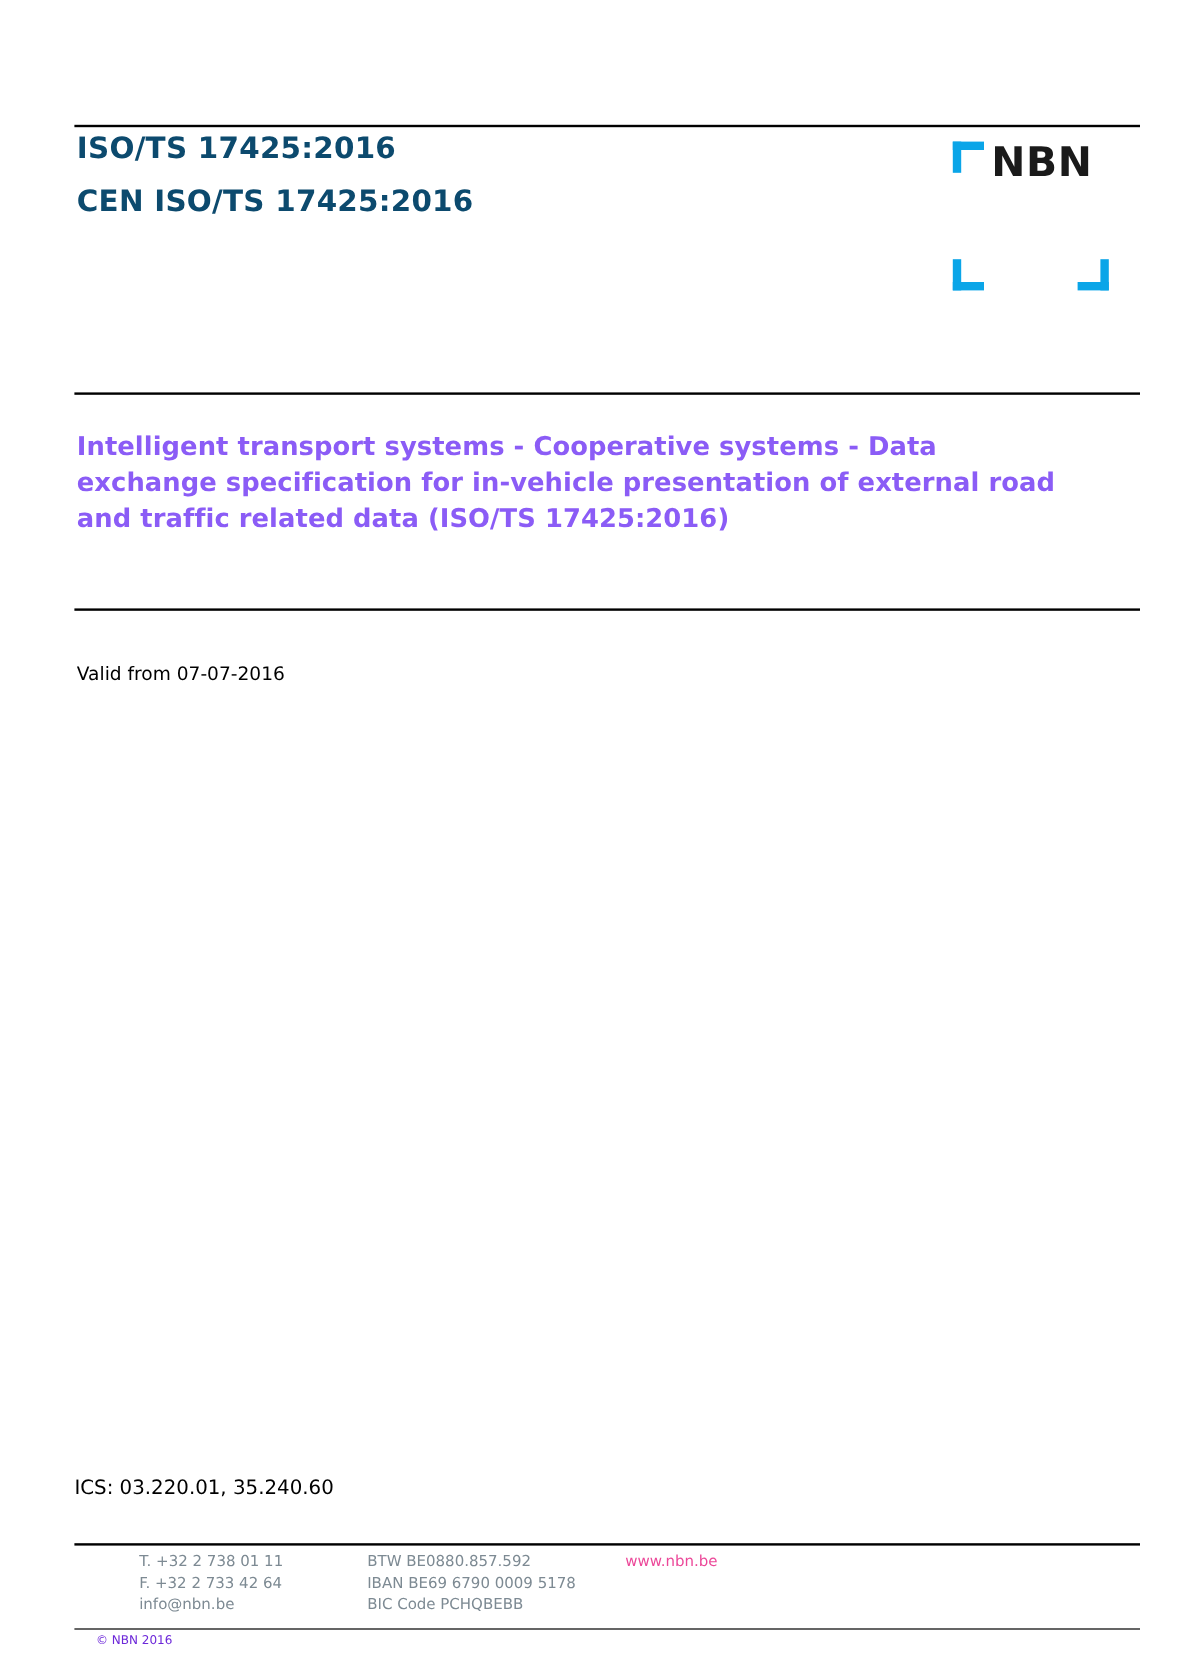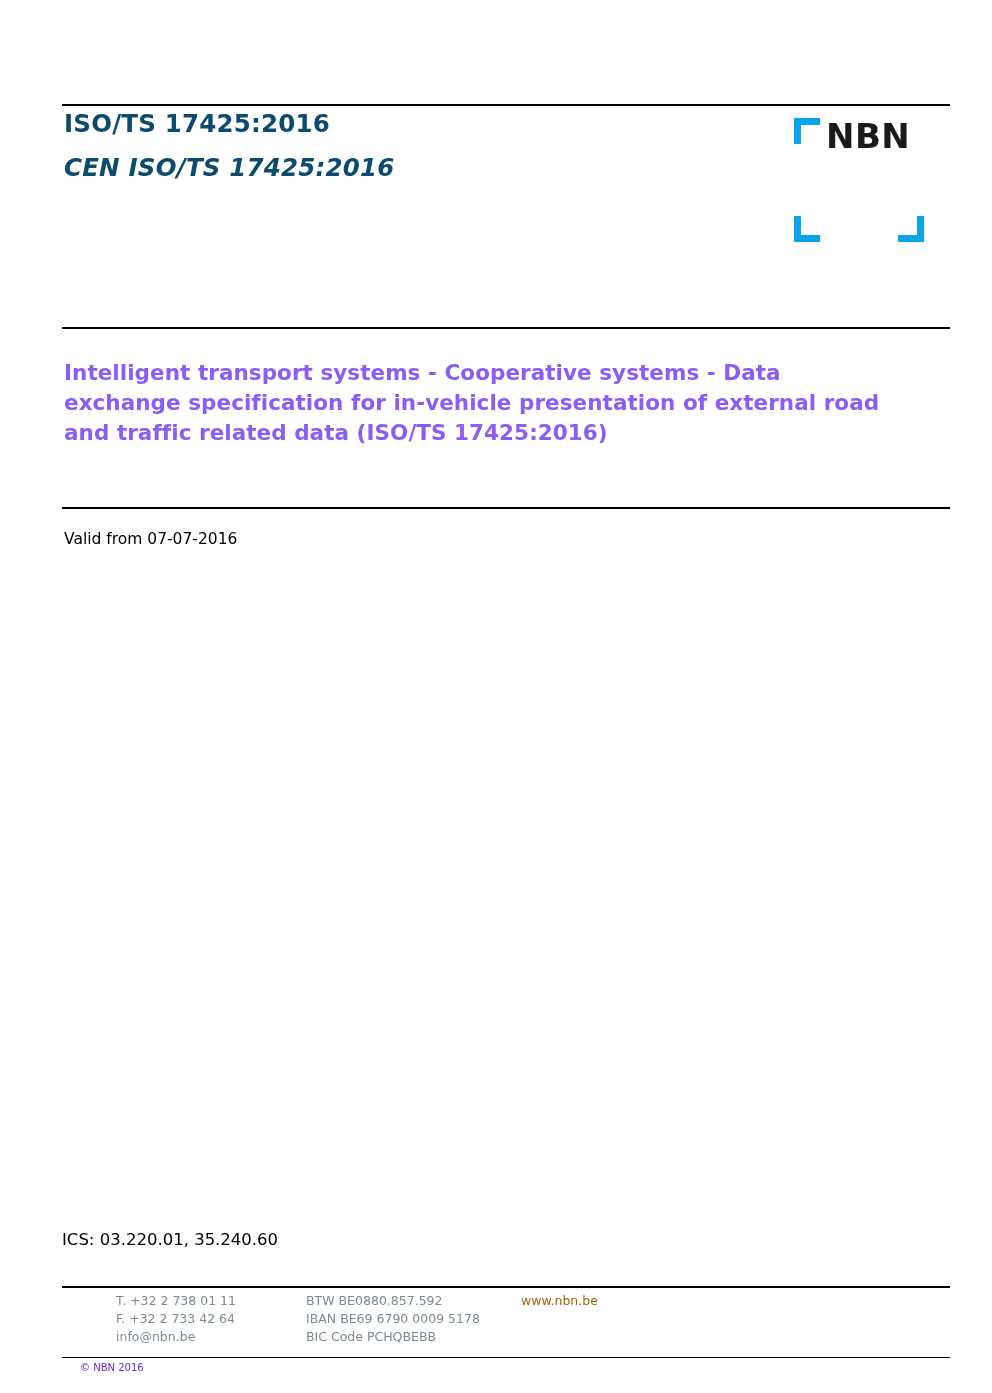--- a/index.html
+++ b/index.html
@@ -47,21 +47,20 @@
   }
   .std-code {
     font-size: 24.5px;
     font-weight: bold;
     letter-spacing: 0.2px;
     line-height: 1.0;
     color: #0c4a6e;
   }
   .std-code.second {
     margin-top: 19px;
-    font-style: italic;
   }
 
   
   .logo {
     position: absolute;
     left: 788px;
     top: 112px;
     width: 148px;
     height: 140px;
   }
@@ -106,21 +105,21 @@
     font-weight: bold;
     line-height: 1.39;
     letter-spacing: 0.05px;
     color: #8b5cf6;
   }
 
   
   .valid-from {
     position: absolute;
     left: 64px;
-    top: 530px;
+    top: 553px;
     font-size: 15.5px;
     color: #000;
     text-align: right;
   }
 
   
   .ics {
     position: absolute;
     left: 62px;
     top: 1230px;
@@ -141,21 +140,21 @@
   .footer .cols {
     display: flex;
     flex-direction: row;
     align-items: flex-start;
   }
   .footer .col-addr { width: 210px; }
   .footer .col-tel  { width: 190px; }
   .footer .col-bank { width: 215px; }
   .footer .col-web  { width: 180px; }
   .footer .col-web .web-line {
-    color: #a16207;
+    color: #ec4899;
   }
   .footer .line { white-space: nowrap; }
 
   
   .copyright {
     position: absolute;
     left: 62px;
     top: 1362px;
     font-size: 10px;
     color: #6d28d9;

